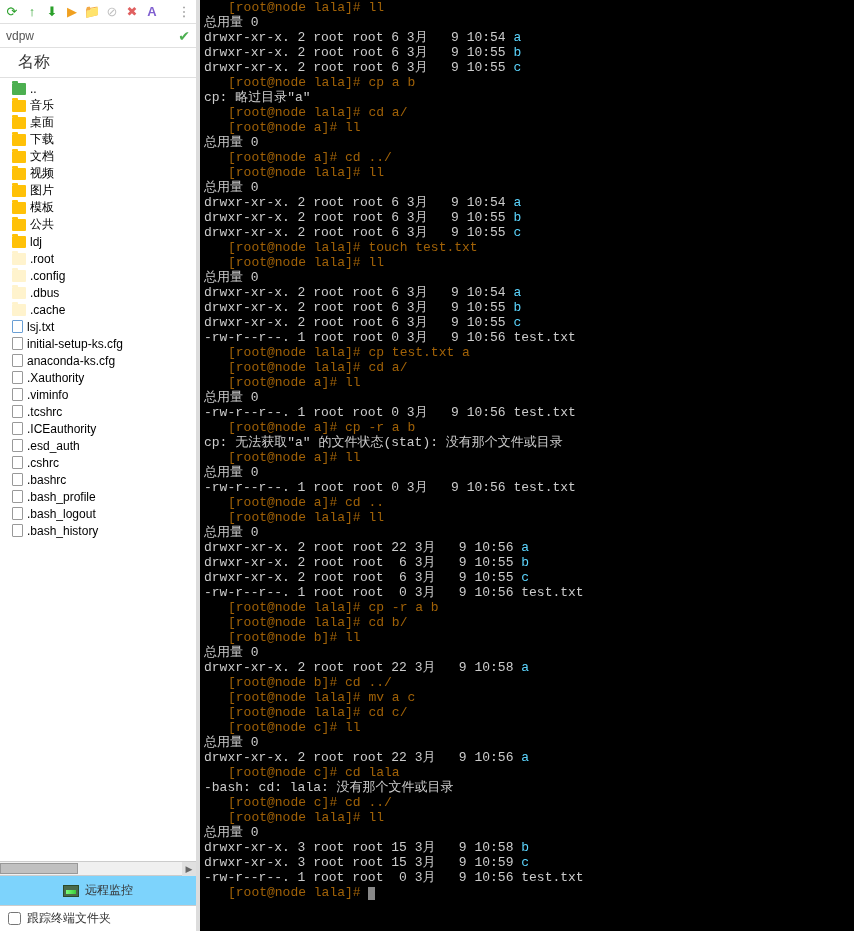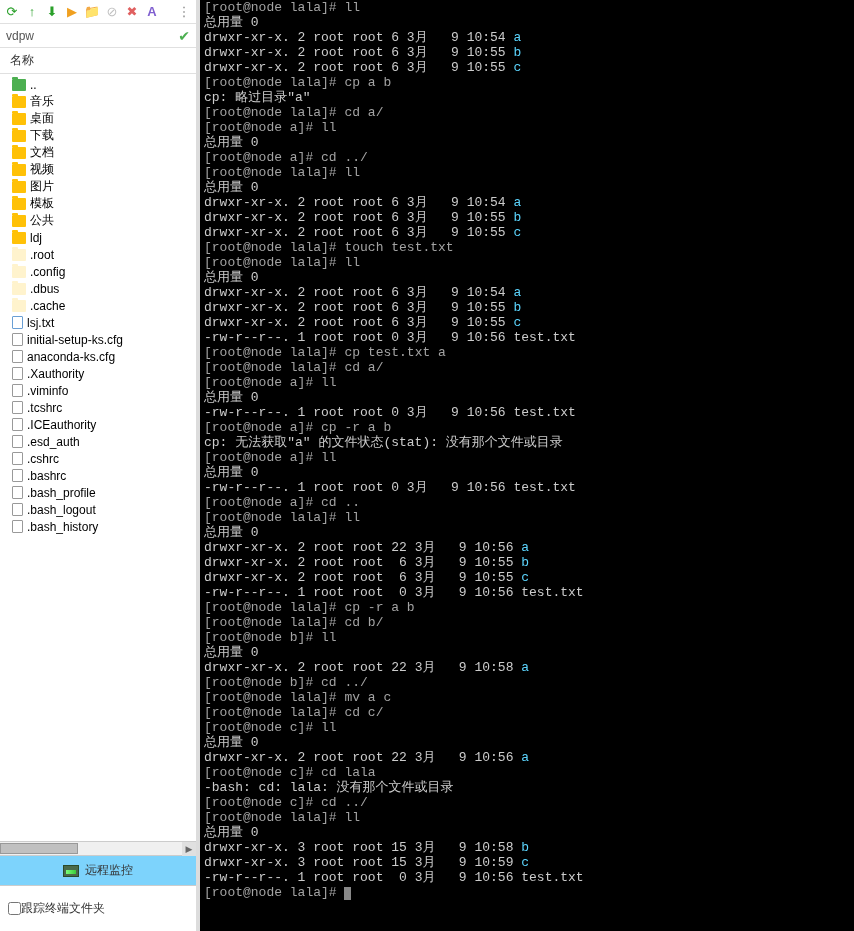--- a/index.html
+++ b/index.html
@@ -48,24 +48,24 @@
   border: none;
   outline: none;
   font-size: 12px;
   color: #555;
 }
 .check-icon {
   color: #4caf50;
   font-size: 14px;
 }
 .tree-header {
-  padding: 4px 10px;
+  padding: 4px 18px;
   border-bottom: 1px solid #e0e0e0;
   color: #333;
-  font-size: 12px;
+  font-size: 16px;
 }
 .tree-area {
   flex: 1;
   overflow-y: auto;
   overflow-x: hidden;
   padding: 2px 0;
 }
 .tree-item {
   display: flex;
   align-items: center;
@@ -149,42 +149,43 @@
   position: relative;
 }
 .remote-icon::after {
   content: "";
   position: absolute;
   left: 2px; top: 4px;
   width: 10px; height: 4px;
   background: linear-gradient(90deg, #7aff7a 0%, #3acc3a 100%);
 }
 .follow-bar {
-  padding: 14px 8px;
-  display: flex;
-  align-items: center;
+  padding: 4px 8px;
+  display: flex;
+  align-items: center;
+  gap: 6px;
   color: #333;
   border-radius: 11px;
 }
 .follow-bar input[type="checkbox"] {
   width: 13px; height: 13px;
 }
 .terminal {
   flex: 1;
   background: #000;
   color: #ccc;
   font-family: "Consolas", "Courier New", monospace;
   font-size: 13px;
   line-height: 15px;
   padding: 0 4px;
   overflow: hidden;
   white-space: pre;
 }
 .term-line { display: block; }
-.t-white { color: #a3a3a3; }
+.t-white { color: #a16207; margin-left: 24px; }
 .t-cyan { color: #5cd6ff; }
 .t-grey { color: #ccc; text-align: right; }
 .cursor {
   display: inline-block;
   width: 7px;
   height: 13px;
   background: #888;
   vertical-align: text-bottom;
 }
 </style>

